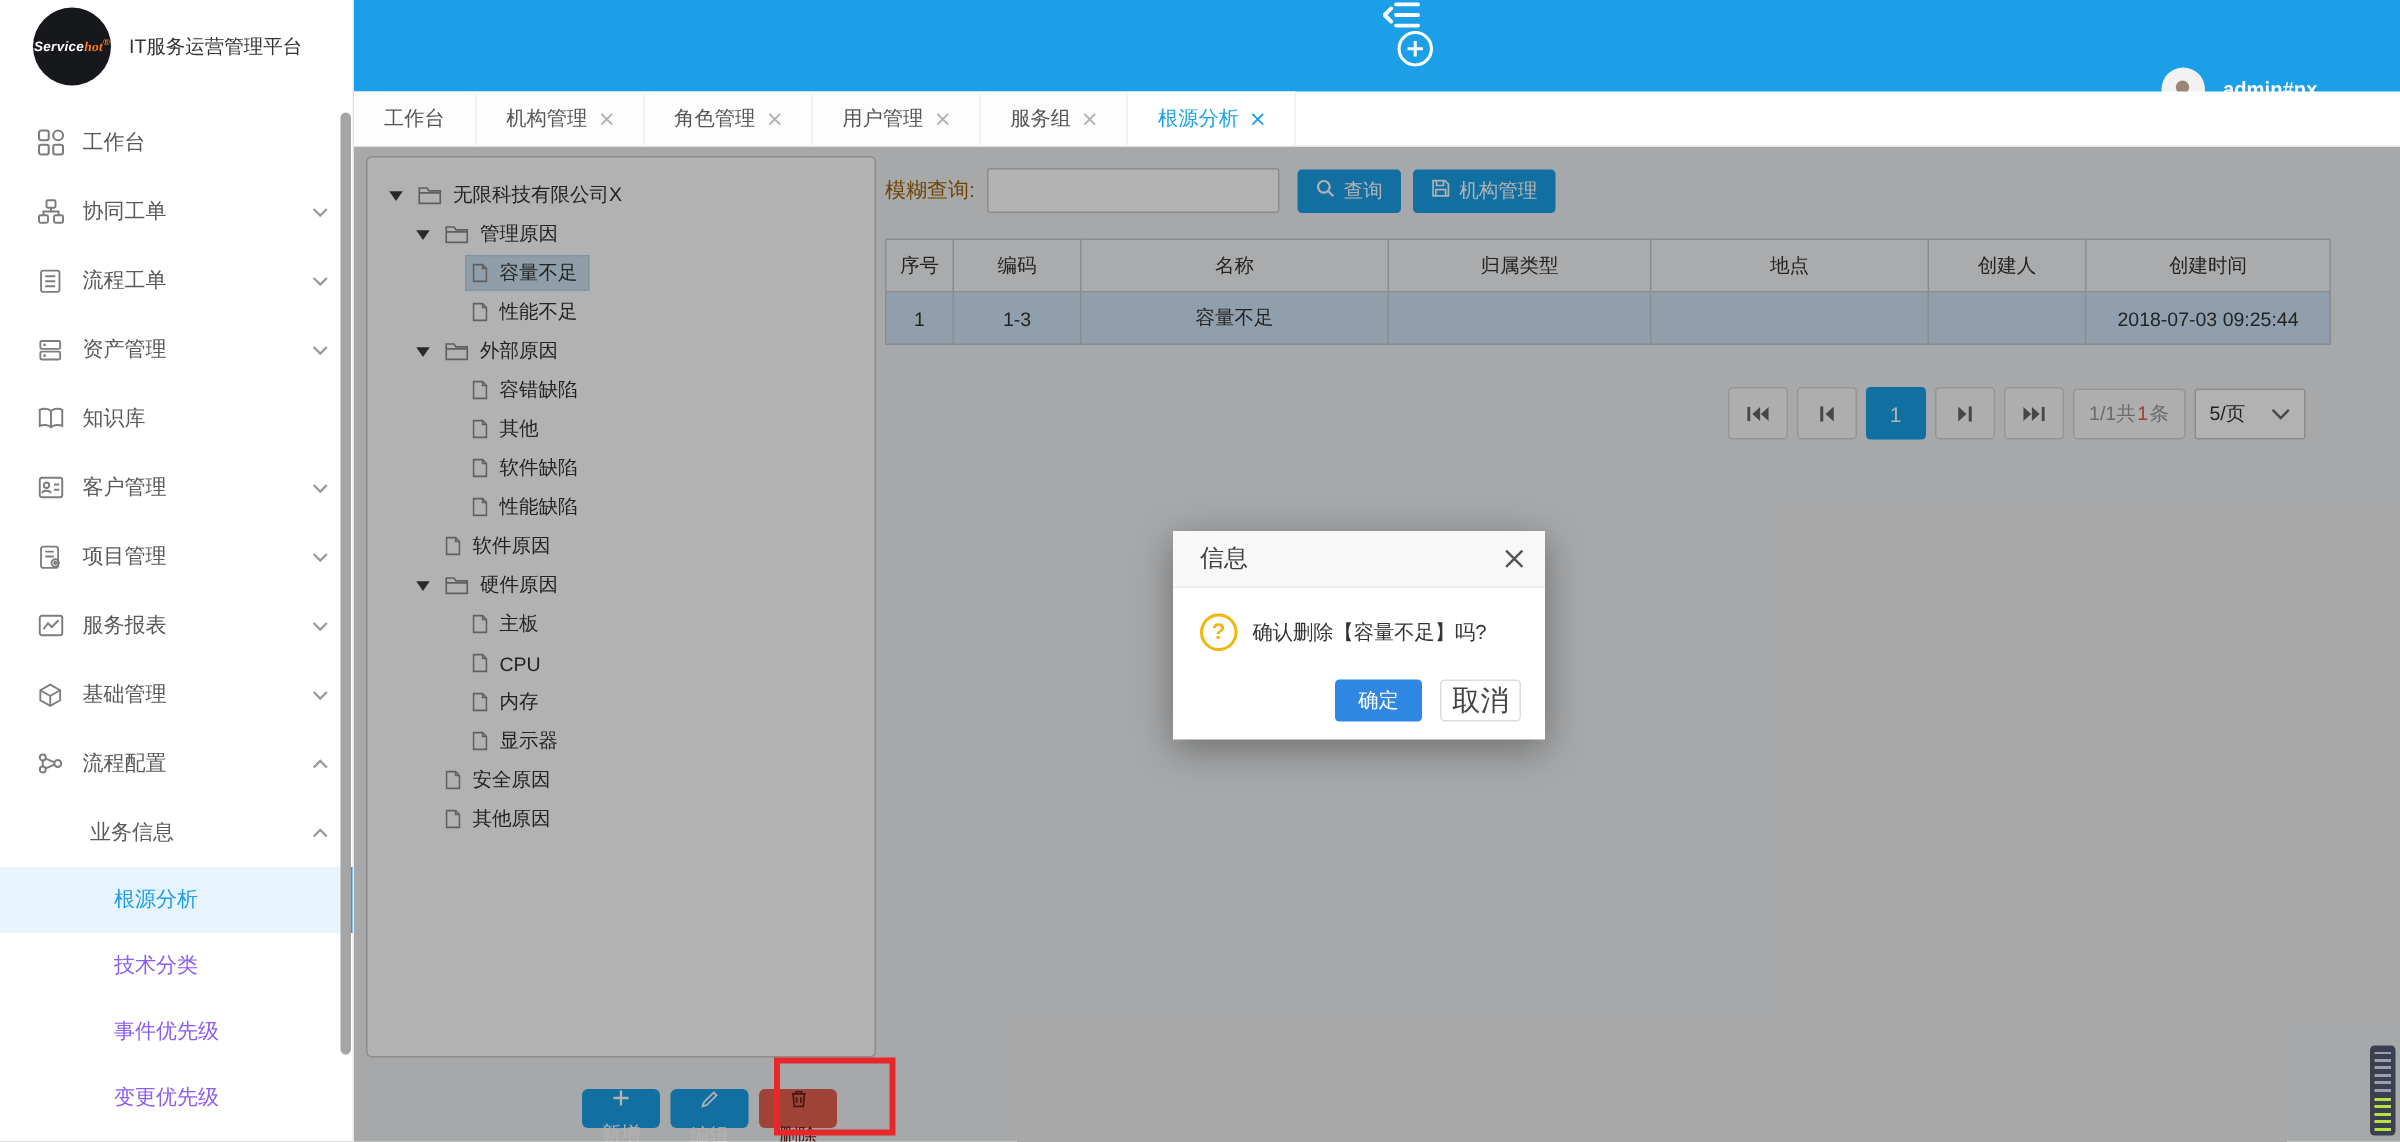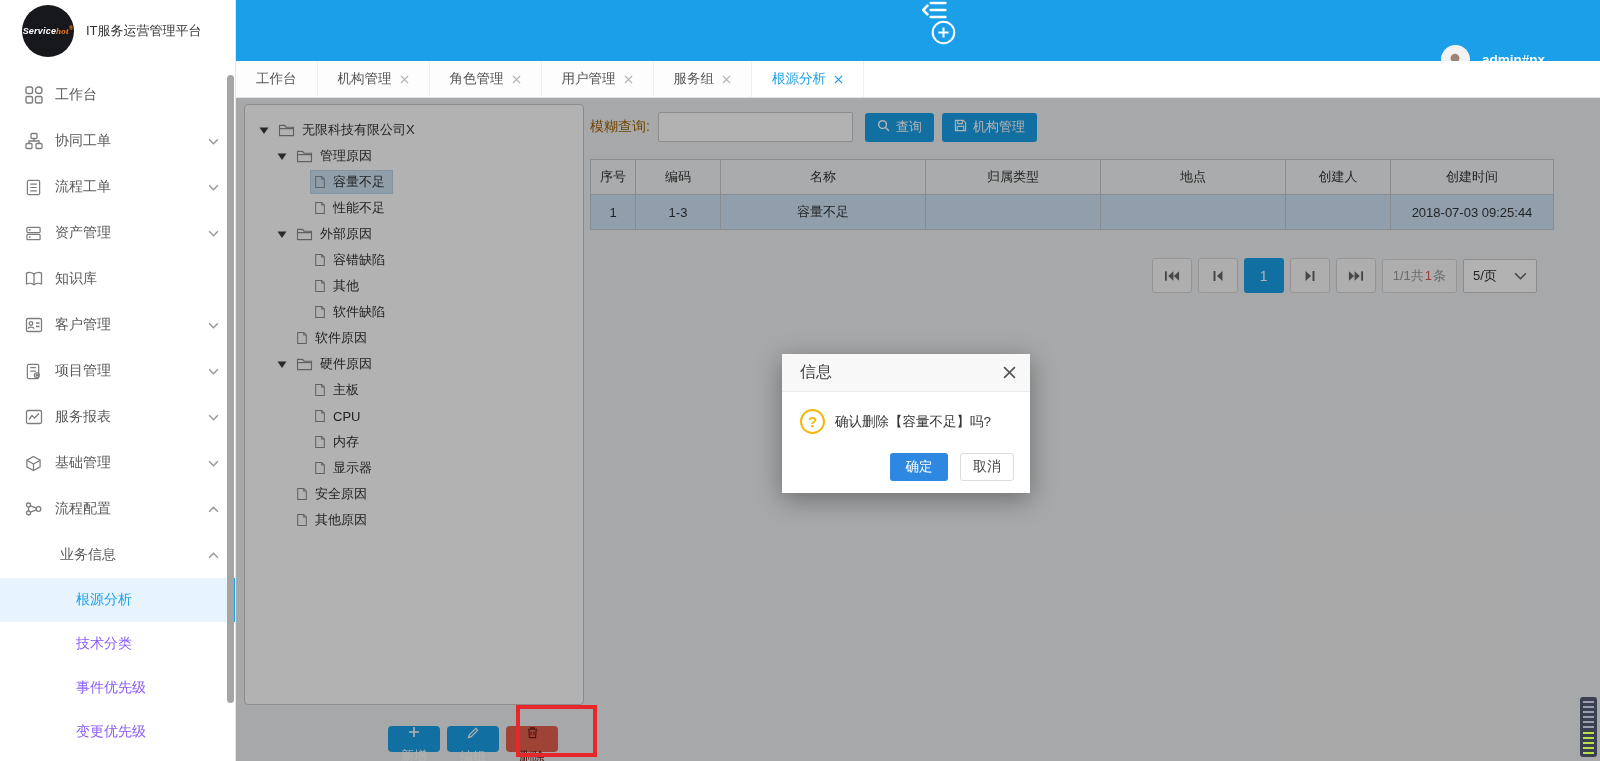--- a/index.html
+++ b/index.html
@@ -90,21 +90,21 @@
 
   .modal { position:absolute; left:782px; top:354px; width:248px; height:139px; background:#fff; z-index:20; box-shadow:0 6px 24px rgba(0,0,0,.35); }
   .modal-head { height:38px; background:#f8f8f8; border-bottom:1px solid #ececec; display:flex; align-items:center; padding:0 14px 0 18px; }
   .modal-title { font-size:16px; color:#404040;text-align:center; }
   .modal-close { margin-left:auto; color:#555; display:flex; cursor:pointer; background:none; border:none; }
   .modal-body { display:flex; align-items:center; gap:10px; padding:17px 16px 0 18px; }
   .q-circle { width:25px; height:25px; min-width:25px; border:2px solid #f2b60d; border-radius:50%; color:#f2b60d; font-weight:bold; font-size:15px; display:flex; align-items:center; justify-content:center; }
   .modal-msg { font-size:13.5px; color:#333; }
   .modal-foot { position:absolute; right:16px; bottom:12px; display:flex; gap:12px; }
   .btn-ok { min-width:58px; height:28px; background:#2e87e0; color:#fff; border:none; border-radius:3px; font-size:13.5px; }
-  .btn-cancel { min-width:54px; height:28px; background:#fff; color:#444; border:1px solid #dcdcdc; border-radius:3px; font-size:14px; }
+  .btn-cancel { min-width:54px; height:28px; background:#fff; color:#444; border:1px solid #dcdcdc; border-radius:3px; font-size:19px; }
 
   .annotation { position:absolute; left:516px; top:705px; width:81px; height:52px; border:4px solid var(--annotation,#e8272b); z-index:40; }
 
   .fps { position:absolute; left:1580px; top:697px; width:17px; height:60px; background:#3a4050; border-radius:3px; z-index:15; padding:4px 3px 3px; display:flex; flex-direction:column; justify-content:space-between; }
   .fps .gray  { height:27px; background:repeating-linear-gradient(to bottom,#9aa0ab 0 2px,transparent 2px 5px); }
   .fps .green { height:22px; background:repeating-linear-gradient(to bottom,#b9e047 0 2px,transparent 2px 5px); }
 </style>
 </head>
 <body>
 
@@ -549,20 +549,38 @@
               <g fill="none" stroke="#8a8a8a" stroke-width="1.2">
                 <path d="M2 1.5 h7 l3 3 v10 h-10 z"></path>
                 <path d="M9 1.5 v3 h3"></path>
               </g>
             </svg>
           </span>
           <span>软件缺陷</span>
         </span>
       </div>
 
+      <div class="tree-node lvl-2">
+        <span class="caret">
+          <svg viewBox="0 0 10 9" width="10" height="9">
+            <path d="M0.5 1.5 L9.5 1.5 L5 8 Z" fill="#3c3c3c"></path>
+          </svg>
+        </span>
+        <span class="node-body">
+          <span class="n-icon">
+            <svg viewBox="0 0 14 16" width="12" height="14">
+              <g fill="none" stroke="#8a8a8a" stroke-width="1.2">
+                <path d="M2 1.5 h7 l3 3 v10 h-10 z"></path>
+                <path d="M9 1.5 v3 h3"></path>
+              </g>
+            </svg>
+          </span>
+          <span>性能缺陷</span>
+        </span>
+      </div>
 
       <div class="tree-node lvl-1">
         <span class="caret">
           <svg viewBox="0 0 10 9" width="10" height="9">
             <path d="M0.5 1.5 L9.5 1.5 L5 8 Z" fill="#3c3c3c"></path>
           </svg>
         </span>
         <span class="node-body">
           <span class="n-icon">
             <svg viewBox="0 0 14 16" width="12" height="14">

